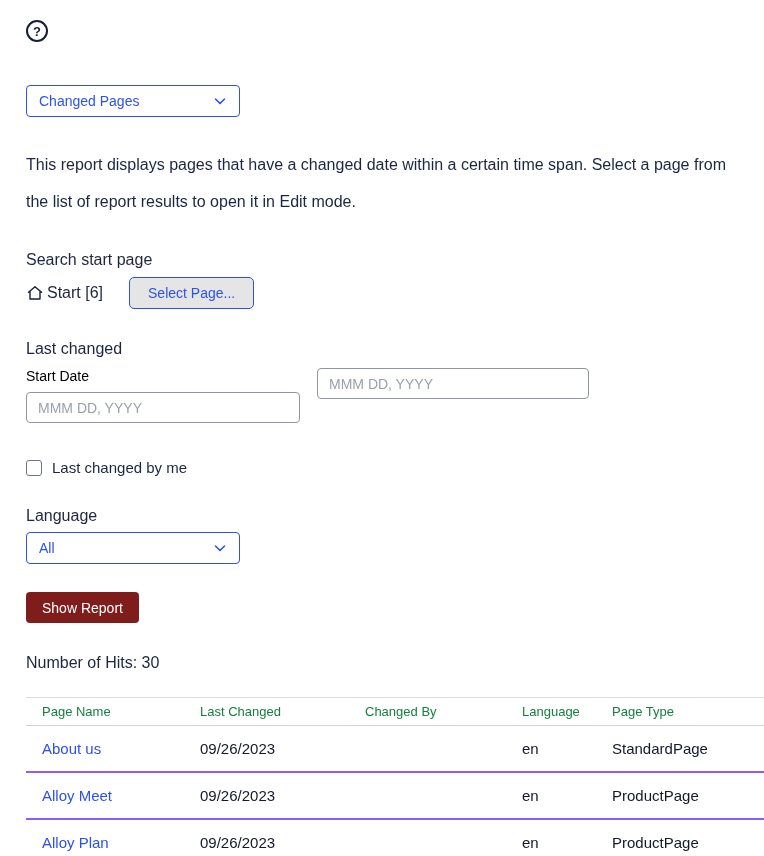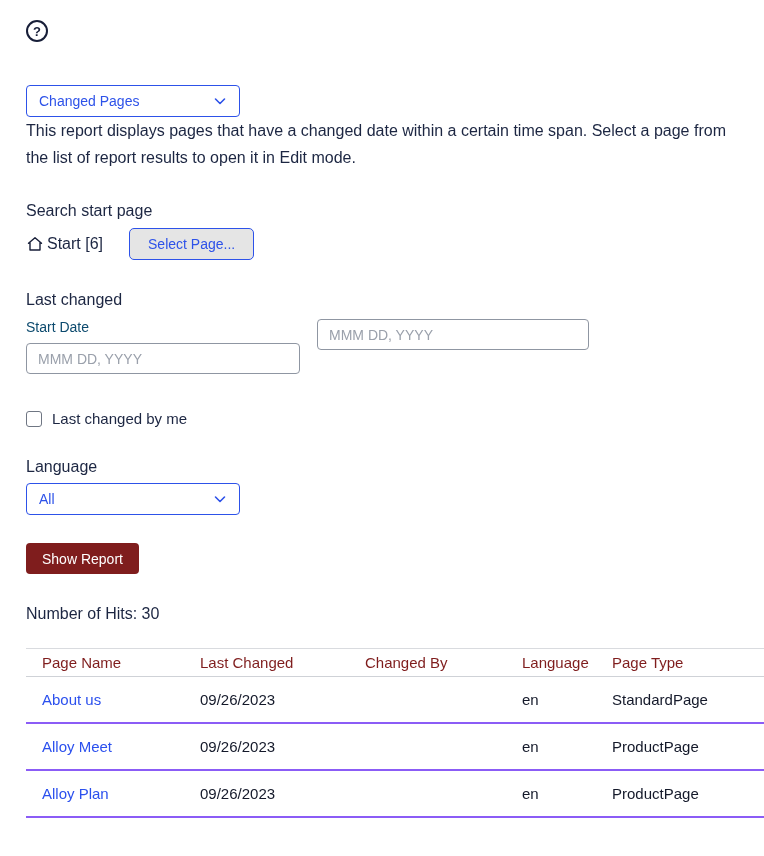--- a/index.html
+++ b/index.html
@@ -32,41 +32,41 @@
     width: 214px; height: 32px;
     border: 1px solid #2d52e9; border-radius: 4px;
     display: flex; align-items: center; justify-content: space-between;
     padding: 0 12px; cursor: pointer; background: #fff;
   }
   .select-box .select-value { font-size: 14px; color: #2d52e9; }
   .chevron { width: 14px; height: 14px; display: block; }
 
   
   .description {
-    width: 716px;
-    font-size: 16px; line-height: 27px; color: #1c2642;
+    margin-top: 29px; width: 716px;
+    font-size: 16px; line-height: 37px; color: #1c2642;
   }
 
   
   .search-start { margin-top: 31px; }
   .start-row { margin-top: 8px; display: flex; align-items: center; }
   .home-icon { width: 18px; height: 18px; margin-right: 3px; display: block; }
   .start-page-text { font-size: 16px; color: #1c2642; }
   .btn-outline {
     margin-left: 26px;
     height: 32px; padding: 0 18px;
     border: 1px solid #2d52e9; border-radius: 5px; background: #e5e5e5;
     color: #2d52e9; font-size: 14px; font-family: inherit; cursor: pointer;
   }
 
   
   .last-changed { margin-top: 31px; }
   .date-row { margin-top: 10px; display: flex; gap: 17px; }
   .date-field { display: flex; flex-direction: column; }
-  .field-label { font-size: 14px; color: #0c4a6e; margin-bottom: 8px; }
+  .field-label { font-size: 14px; color: #000000; margin-bottom: 8px; }
   .date-input {
     height: 31px; border: 1px solid #8f96a2; border-radius: 4px;
     padding: 0 11px; font-size: 14px; font-family: inherit; color: #1c2642; background: #fff;
   }
   .date-input::placeholder { color: #9aa0ab; opacity: 1; }
   .date-input.w1 { width: 274px; }
   .date-input.w2 { width: 272px; }
 
   
   .checkbox-row { margin-top: 36px; display: flex; align-items: center; cursor: pointer; }
@@ -92,21 +92,21 @@
 
   
   .results-table { margin-top: 25px; margin-right: -26px; border-top: 1px solid #d9dbdf; }
   .t-head, .t-row {
     display: grid;
     grid-template-columns: 158px 165px 157px 90px 1fr;
     padding-left: 16px; align-items: center;
   }
   .t-head {
     height: 28px; border-bottom: 1px solid #cfd2d7;
-    color: #7f1d1d; font-size: 15px;
+    color: #15803d; font-size: 13px;
   }
   .t-row {
     height: 47px; border-bottom: 2px solid #8b5cf6;
     font-size: 15px; color: #14192a;
   }
   .t-link { color: #2b50ee; text-decoration: none; cursor: pointer; }
 </style>
 </head>
 <body>
 

